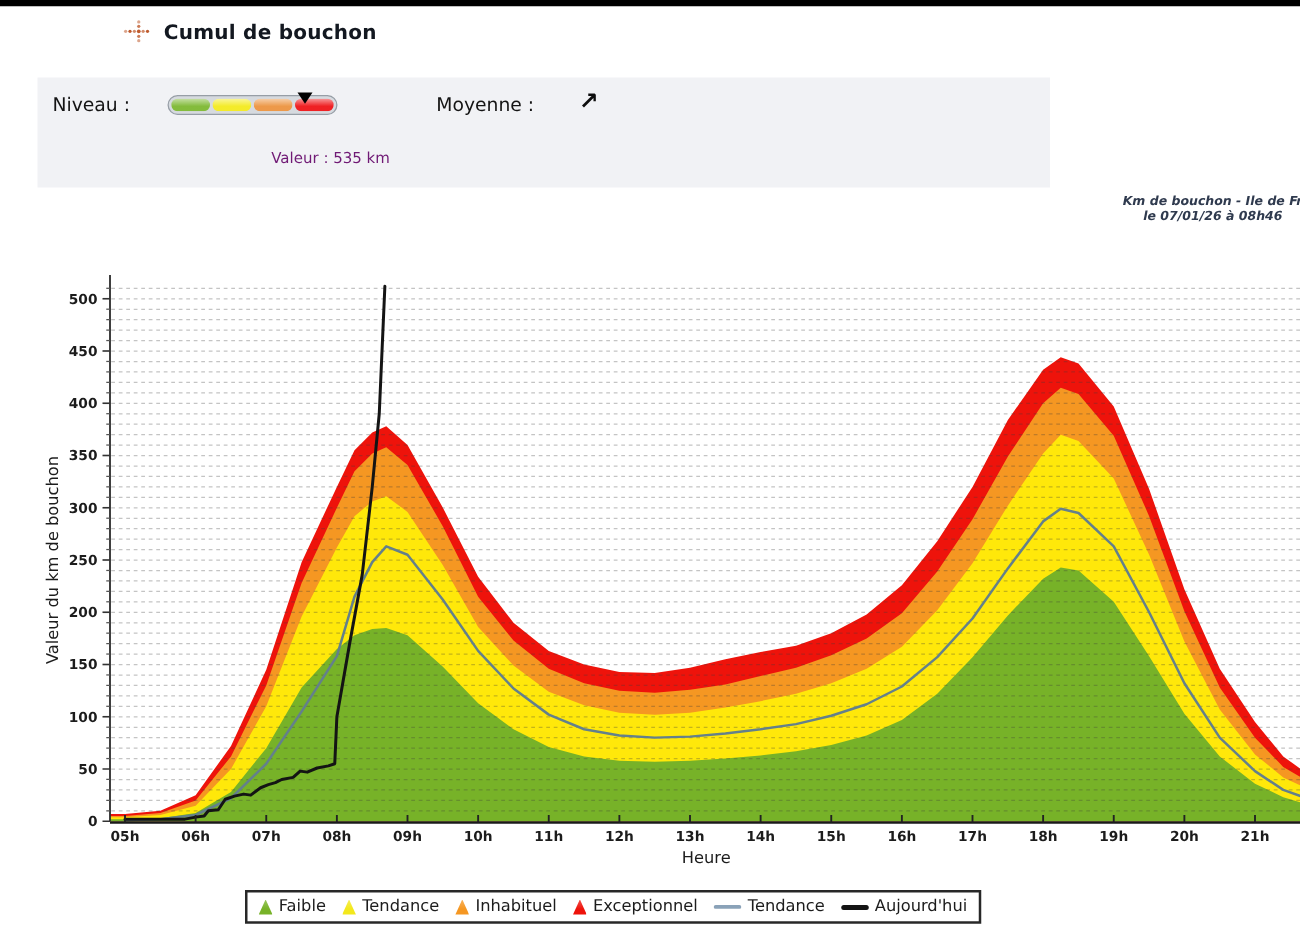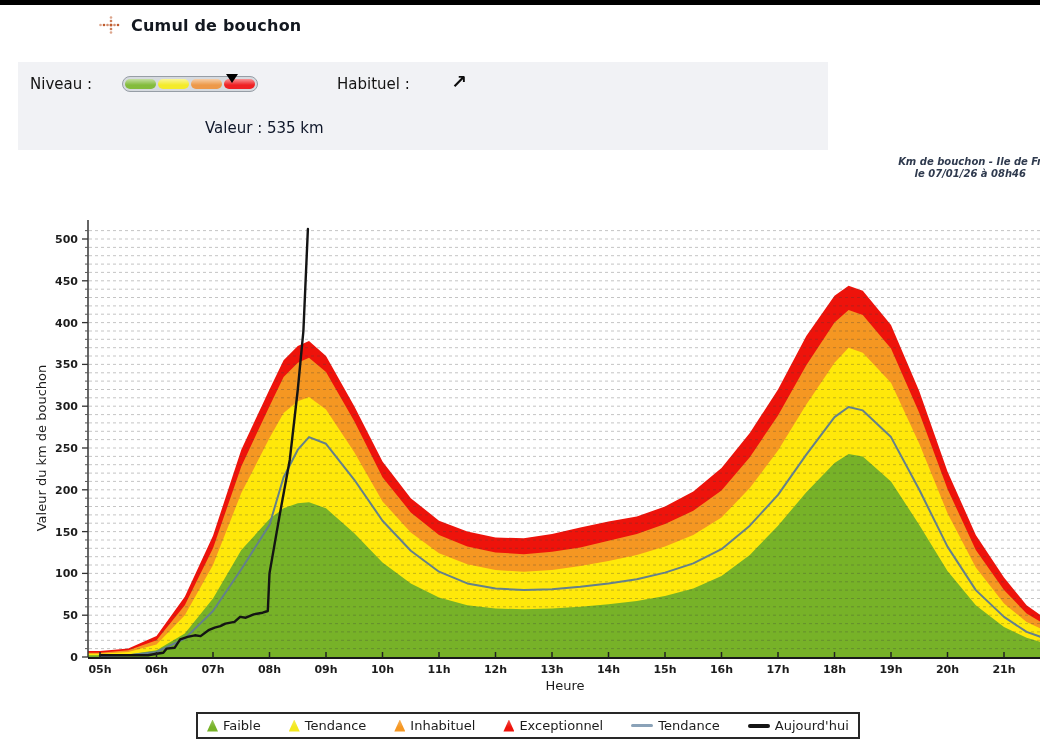--- a/index.html
+++ b/index.html
@@ -4,43 +4,43 @@
 <style>
   html,body{margin:0;padding:0}
   body{
     width:1040px;height:744px;position:relative;overflow:hidden;
     background:#fff;font-family:"DejaVu Sans","Liberation Sans",sans-serif;
   }
   .topbar{position:absolute;left:0;top:0;width:1040px;height:5px;background:#000}
   .title-row{position:absolute;left:98px;top:15px;display:flex;align-items:flex-end;gap:9px}
   .page-title{font-size:16px;font-weight:bold;color:#131820;letter-spacing:.2px}
 
-  .info-band{position:absolute;left:18px;top:62px;width:810px;height:88px;background:#f1f2f5}
+  .info-band{position:absolute;left:30px;top:62px;width:810px;height:88px;background:#f1f2f5}
   .lbl{position:absolute;font-size:15px;color:#141414;white-space:nowrap}
   .niveau-lbl{left:12px;top:13px}
   .tend-lbl{left:319px;top:13px}
   .trend-arrow{position:absolute;left:433px;top:8px;font-size:19px;font-weight:bold;color:#0d0d0d}
-  .valeur-row{position:absolute;left:187px;top:57px;font-size:15px;color:#0f172a;white-space:nowrap}
+  .valeur-row{position:absolute;left:187px;top:57px;font-size:12px;color:#701a75;white-space:nowrap}
 
   .gauge{position:absolute;left:104px;top:14px;width:136px;height:16px;display:flex;gap:2px;
     padding:2px;background:#d6dadf;border:1px solid #979ea6;border-radius:8px;box-sizing:border-box}
   .gseg{flex:1;border-radius:6px;background-image:linear-gradient(rgba(255,255,255,.55),rgba(255,255,255,.05) 60%)}
   .gmark{position:absolute;left:calc(81% - 6px);top:-3px;width:0;height:0;
     border-left:6px solid transparent;border-right:6px solid transparent;border-top:9px solid #000}
 
   .caption{position:absolute;left:880px;top:156px;width:162px;text-align:right;
     font-size:10px;font-style:italic;font-weight:bold;color:#2f3a4e;line-height:12px;white-space:nowrap}
   .caption .l2{padding-right:16px}
 
   #chart{position:absolute;left:0;top:190px}
   .ytick,.xtick{font:bold 11px "DejaVu Sans",sans-serif;fill:#1c1c1c}
   .axlabel{font:13px "DejaVu Sans",sans-serif;fill:#1c1c1c}
 
   .legend{position:absolute;left:196px;top:712px;height:27px;display:flex;align-items:center;
-    gap:28px;padding:0 9px;border:2px solid #282828;background:#fff;box-sizing:border-box}
+    gap:13px;padding:0 9px;border:2px solid #282828;background:#fff;box-sizing:border-box}
   .litem{display:flex;align-items:center;gap:5px;font-size:13px;color:#1c1c1c;white-space:nowrap}
   .tri{width:11px;height:12px;clip-path:polygon(50% 0,100% 100%,0 100%);
     background-image:linear-gradient(rgba(255,255,255,.25),rgba(255,255,255,0) 60%)}
   .lline{width:22px;height:3px;border-radius:2px}
   .lline.thick{height:4px}
 </style>
 </head>
 <body>
 
 <div class="topbar"></div>
@@ -65,21 +65,21 @@
 
 <div class="info-band">
   <span class="lbl niveau-lbl">Niveau :</span>
   <div class="gauge">
     <div class="gseg" style="background-color: rgb(125, 184, 50);"></div>
     <div class="gseg" style="background-color: rgb(243, 234, 31);"></div>
     <div class="gseg" style="background-color: rgb(236, 148, 64);"></div>
     <div class="gseg" style="background-color: rgb(238, 21, 24);"></div>
     <div class="gmark"></div>
   </div>
-  <span class="lbl tend-lbl">Habituel :</span>
+  <span class="lbl tend-lbl">Moyenne :</span>
   <span class="trend-arrow">↗</span>
   <span class="valeur-row"><span>Valeur :</span>&nbsp;<span>535 km</span></span>
 </div>
 
 <div class="caption">
   <div class="l1">Km de bouchon - Ile de Fr</div>
   <div class="l2">le 07/01/26 à 08h46</div>
 </div>
 
 <svg id="chart" width="1040" height="516" viewBox="0 0 1040 516">

